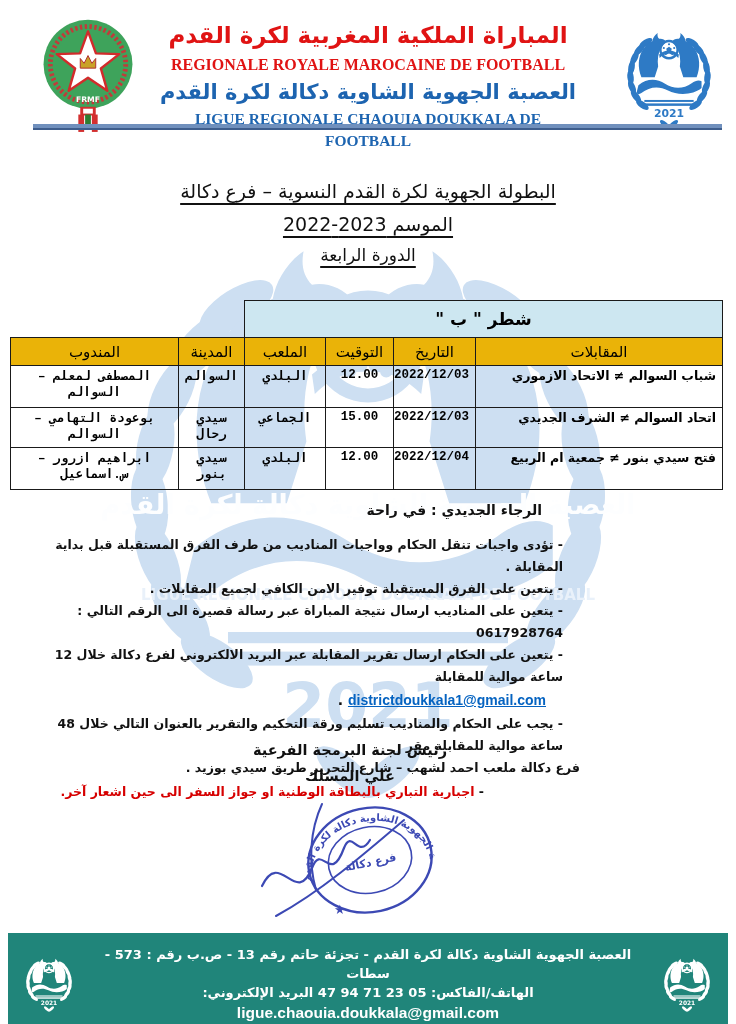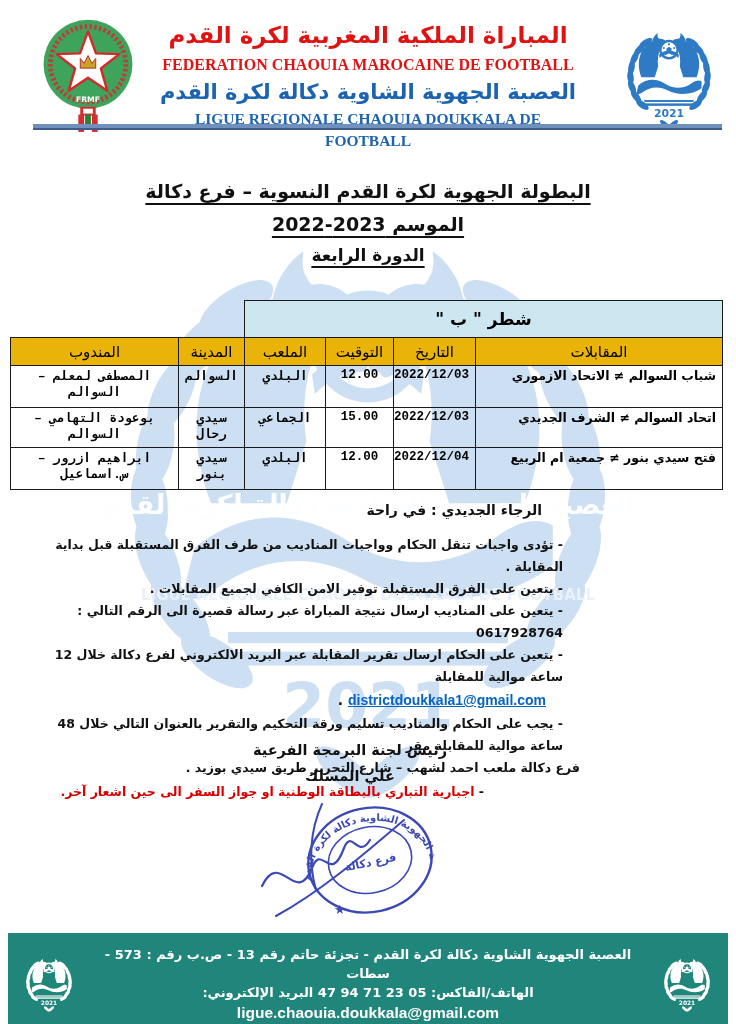--- a/index.html
+++ b/index.html
@@ -14,21 +14,21 @@
   .h-ar-fed{color:#e01313;font-weight:bold;font-size:23px;line-height:34px;direction:rtl;}
   .h-fr-fed{color:#e01313;font-weight:bold;font-size:16px;line-height:25px;
             font-family:"Liberation Serif",serif;}
   .h-ar-lg{color:#1d64b0;font-weight:bold;font-size:21px;line-height:31px;direction:rtl;}
   .h-fr-lg{color:#1d64b0;font-weight:bold;font-size:15.5px;line-height:22px;
            font-family:"Liberation Serif",serif;}
   .head-rule{position:absolute;left:33px;top:124px;width:689px;height:4px;
              background:#7090bd;border-bottom:2px solid #3e5d8c;}
   
   .titles{position:absolute;left:0;top:174px;width:736px;text-align:center;direction:rtl;}
-  .titles div{font-weight:bold;color:#111;text-decoration:underline;
+  .titles div{font-weight:normal;color:#111;text-decoration:underline;
               text-decoration-thickness:2px;text-underline-offset:5px;}
   .t1{font-size:19px;line-height:34px;}
   .t2{font-size:19px;line-height:32px;}
   .t3{font-size:17px;line-height:30px;}
   
   table.matches{position:absolute;left:10px;top:300px;width:712px;border-collapse:collapse;
                 table-layout:fixed;direction:rtl;}
   table.matches td,table.matches th{border:1px solid #1a1a1a;padding:2px 6px;overflow:hidden;}
   .group-cell{background:#cde7f1;text-align:center;font-weight:bold;font-size:17px;
               vertical-align:middle;}
@@ -118,21 +118,21 @@
       <text x="60" y="93" font-size="8" font-weight="bold" fill="#ffffff" text-anchor="middle">FRMF</text>
       <rect x="52" y="98" width="16" height="9" fill="#d32f2f"></rect>
       <rect x="55" y="100" width="10" height="5" fill="#ffffff"></rect>
       <rect x="50" y="106" width="6" height="18" fill="#d32f2f"></rect>
       <rect x="57" y="106" width="6" height="15" fill="#2e7d32"></rect>
       <rect x="64" y="106" width="6" height="18" fill="#d32f2f"></rect>
     </svg>
 
     <div class="head-text">
       <div class="h-ar-fed">المباراة الملكية المغربية لكرة القدم</div>
-      <div class="h-fr-fed">FEDERATION CHAOUIA MAROCAINE DE FOOTBALL</div>
+      <div class="h-fr-fed">REGIONALE ROYALE MAROCAINE DE FOOTBALL</div>
       <div class="h-ar-lg">العصبة الجهوية الشاوية دكالة لكرة القدم</div>
       <div class="h-fr-lg">LIGUE REGIONALE CHAOUIA DOUKKALA DE FOOTBALL</div>
     </div>
 
     <svg class="league-logo" viewBox="0 0 200 215">
       <use href="#emblem" width="200" height="215" fill="#2e7ac5"></use>
     </svg>
 
     <div class="head-rule"></div>
   </div>

